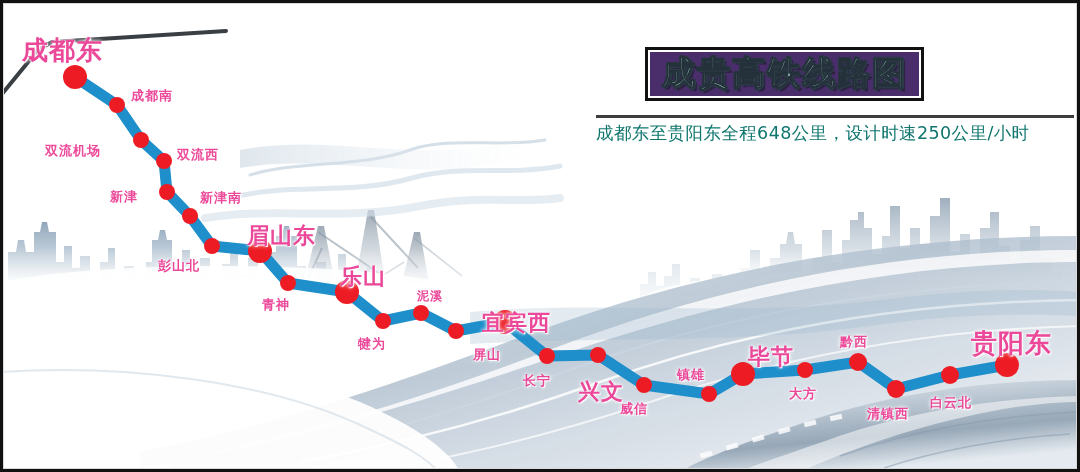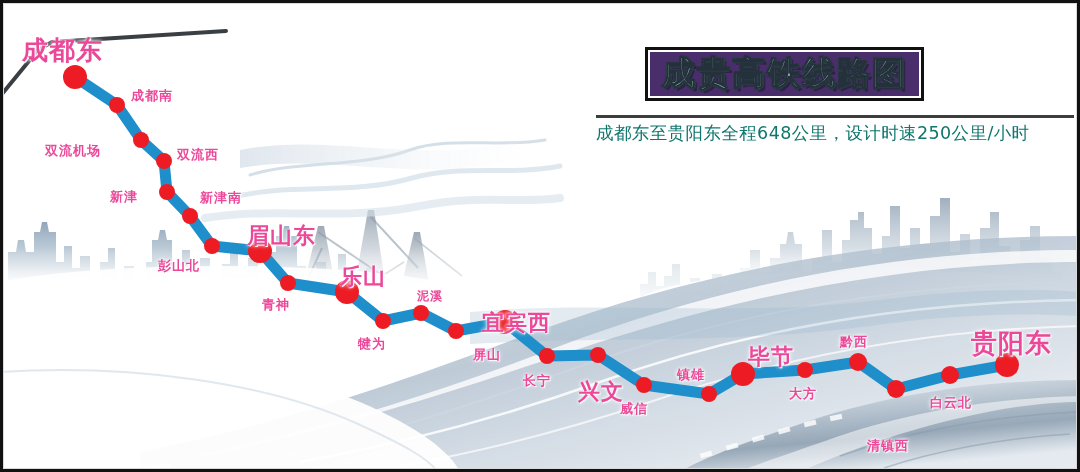--- a/index.html
+++ b/index.html
@@ -295,20 +295,20 @@
       <div class="station-label sm" style="left: 417px; top: 288px;">泥溪</div>
       <div class="station-label md" style="left: 443px; top: 346px; margin-left: 30px;">屏山</div>
       <div class="station-label lg" style="left: 482px; top: 308px;">宜宾西</div>
       <div class="station-label md" style="left: 523px; top: 372px;">长宁</div>
       <div class="station-label lg" style="left: 578px; top: 329px; margin-top: 48px;">兴文</div>
       <div class="station-label md" style="left: 620px; top: 400px;">威信</div>
       <div class="station-label md" style="left: 677px; top: 366px;">镇雄</div>
       <div class="station-label lg" style="left: 748px; top: 342px;">毕节</div>
       <div class="station-label md" style="left: 789px; top: 385px;">大方</div>
       <div class="station-label md" style="left: 840px; top: 333px;">黔西</div>
-      <div class="station-label md" style="left: 867px; top: 405px; margin-top: 32px;">清镇西</div>
+      <div class="station-label md" style="left: 867px; top: 405px;">清镇西</div>
       <div class="station-label md" style="left: 930px; top: 394px;">白云北</div>
       <div class="station-label xl" style="left: 971px; top: 326px;">贵阳东</div>
     </div>
 
   <div id="frame-inner"></div>
   <div id="frame"></div>
 </div>
 
 </body></html>

